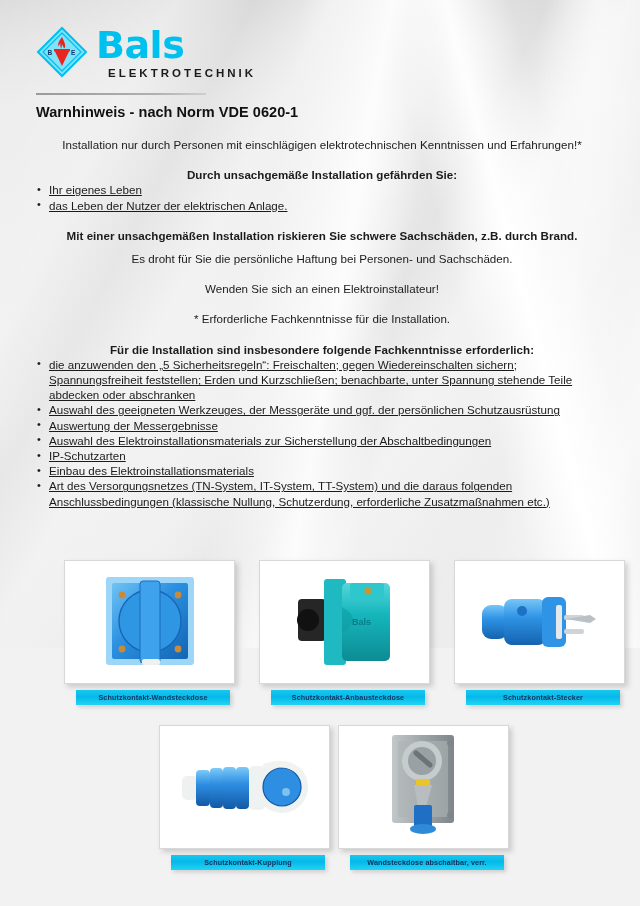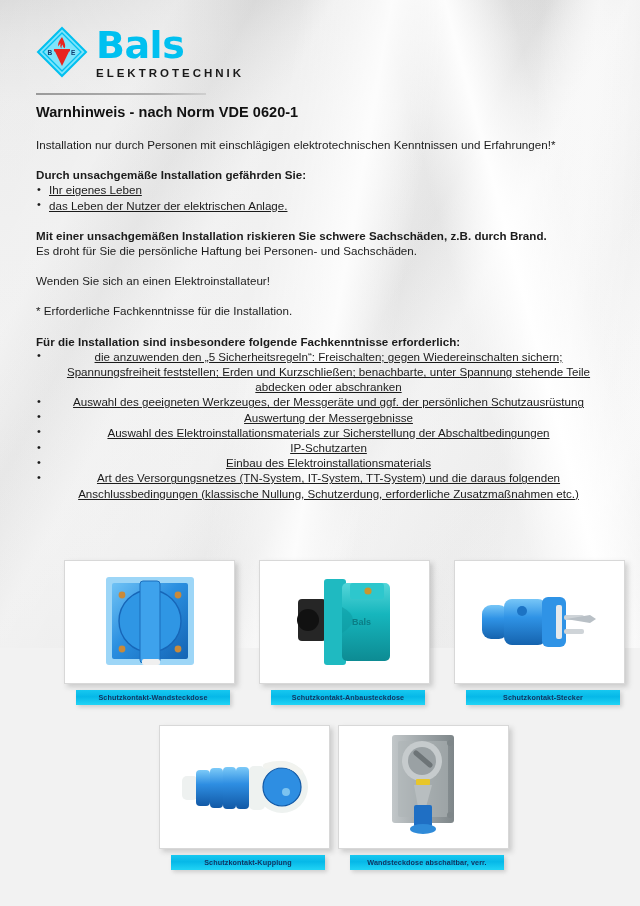--- a/index.html
+++ b/index.html
@@ -76,21 +76,21 @@
     letter-spacing: -0.5px;
     color: #00c0f0;
   }
   .wordmark-sub {
     font-family: "Liberation Sans", sans-serif;
     font-weight: bold;
     font-size: 11.5px;
     letter-spacing: 3.0px;
     color: #1a1a1a;
     margin-top: 3px;
-    margin-left: 0;
+    margin-left: 12px;
   }
   .rule {
     position: absolute;
     left: 36px;
     top: 93px;
     width: 170px;
     height: 2px;
     background: linear-gradient(90deg, #9a9a9a 0%, #b0b0b0 70%, #cfcfcf 100%);
   }
 
@@ -105,22 +105,23 @@
   .doc-title {
     font-size: 14.5px;
     font-weight: bold;
     letter-spacing: 0.05px;
     margin: 0 0 17px 0;
     color: #111111;
   }
   .para {
     font-size: 11.6px;
     line-height: 15.2px;
-    margin: 0 0 15px 0;
+    margin: 8px 0 15px 0;
     letter-spacing: 0.02px;
+    text-align: center;
   }
   .para.tight { margin-bottom: 0; font-weight: bold; }
   .bullets {
     list-style: none;
     margin: 0 0 15px 0;
     padding: 0;
     font-size: 11.6px;
     line-height: 15.2px;
     text-decoration: underline;
   }
@@ -129,21 +130,21 @@
     padding-left: 13px;
     margin: 0;
   }
   .bullets li::before {
     content: "\2022";
     position: absolute;
     left: 1px;
     top: -0.5px;
     font-size: 11px;
   }
-  .bullets.last { margin-bottom: 12px; text-align: center; }
+  .bullets.last { margin-bottom: 12px; }
 
   
   .gallery-row {
     position: absolute;
     display: flex;
   }
   #row-1 { left: 64px; top: 560px; gap: 24px; }
   #row-2 { left: 159px; top: 725px; gap: 8px; }
 
   .card {

